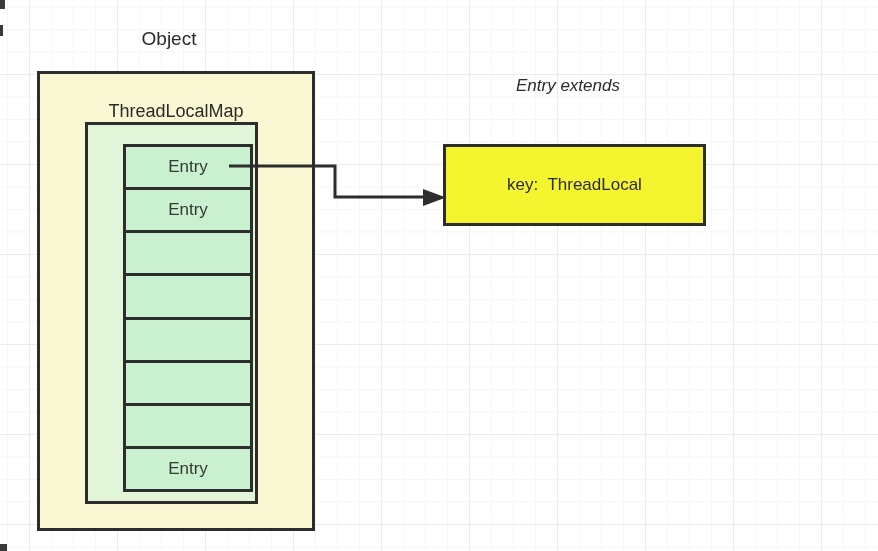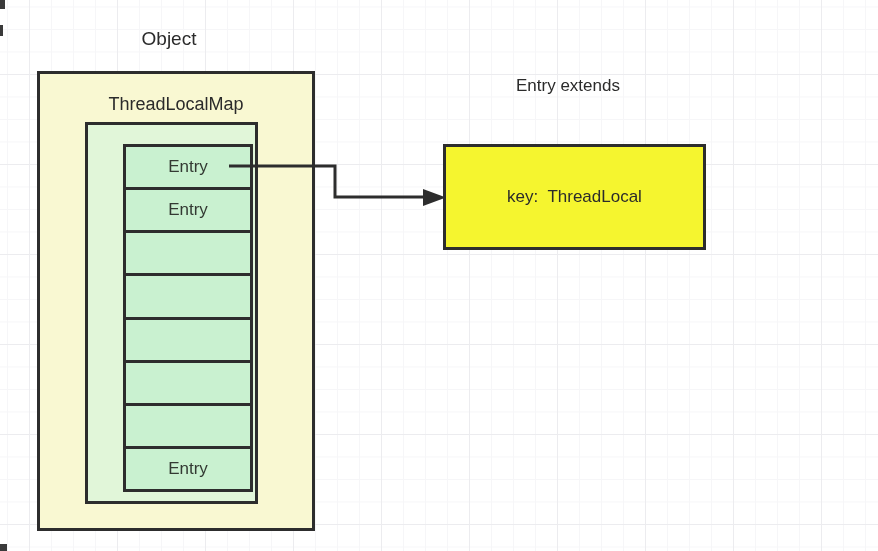--- a/index.html
+++ b/index.html
@@ -25,21 +25,21 @@
     left: 134px; top: 28px; width: 70px;
     font-size: 19px; text-align: center; color: #2b2b2b;
   }
 
   #map-box {
     left: 37px; top: 71px; width: 278px; height: 460px;
     background: #f9f8d2;
     border: 3px solid #2d2d2d;
   }
   #map-title {
-    margin-top: 20px;
+    margin-top: 27px;
     text-align: center;
     font-size: 18px;
     color: #2b2b2b;
   }
 
   #container-box {
     left: 85px; top: 122px; width: 173px; height: 382px;
     background: #e1f6d9;
     border: 3px solid #2d2d2d;
   }
@@ -62,24 +62,25 @@
   .entry-cell + .entry-cell { border-top: 3px solid #2d2d2d; }
 
   #arrow-svg { left: 0; top: 0; pointer-events: none; }
 
   #entry-note {
     left: 400px; top: 74px; width: 336px;
     text-align: center;
     font-size: 17px;
     line-height: 24px;
     color: #2b2b2b;
+    font-style: italic;
   }
 
   #detail-box {
-    left: 443px; top: 144px; width: 263px; height: 106px;
+    left: 443px; top: 144px; width: 263px; height: 82px;
     background: #f5f52f;
     border: 3px solid #2d2d2d;
     display: flex;
     flex-direction: column;
     align-items: center;
     justify-content: center;
     font-size: 17px;
     line-height: 24px;
     color: #2b2b2b;
   }

